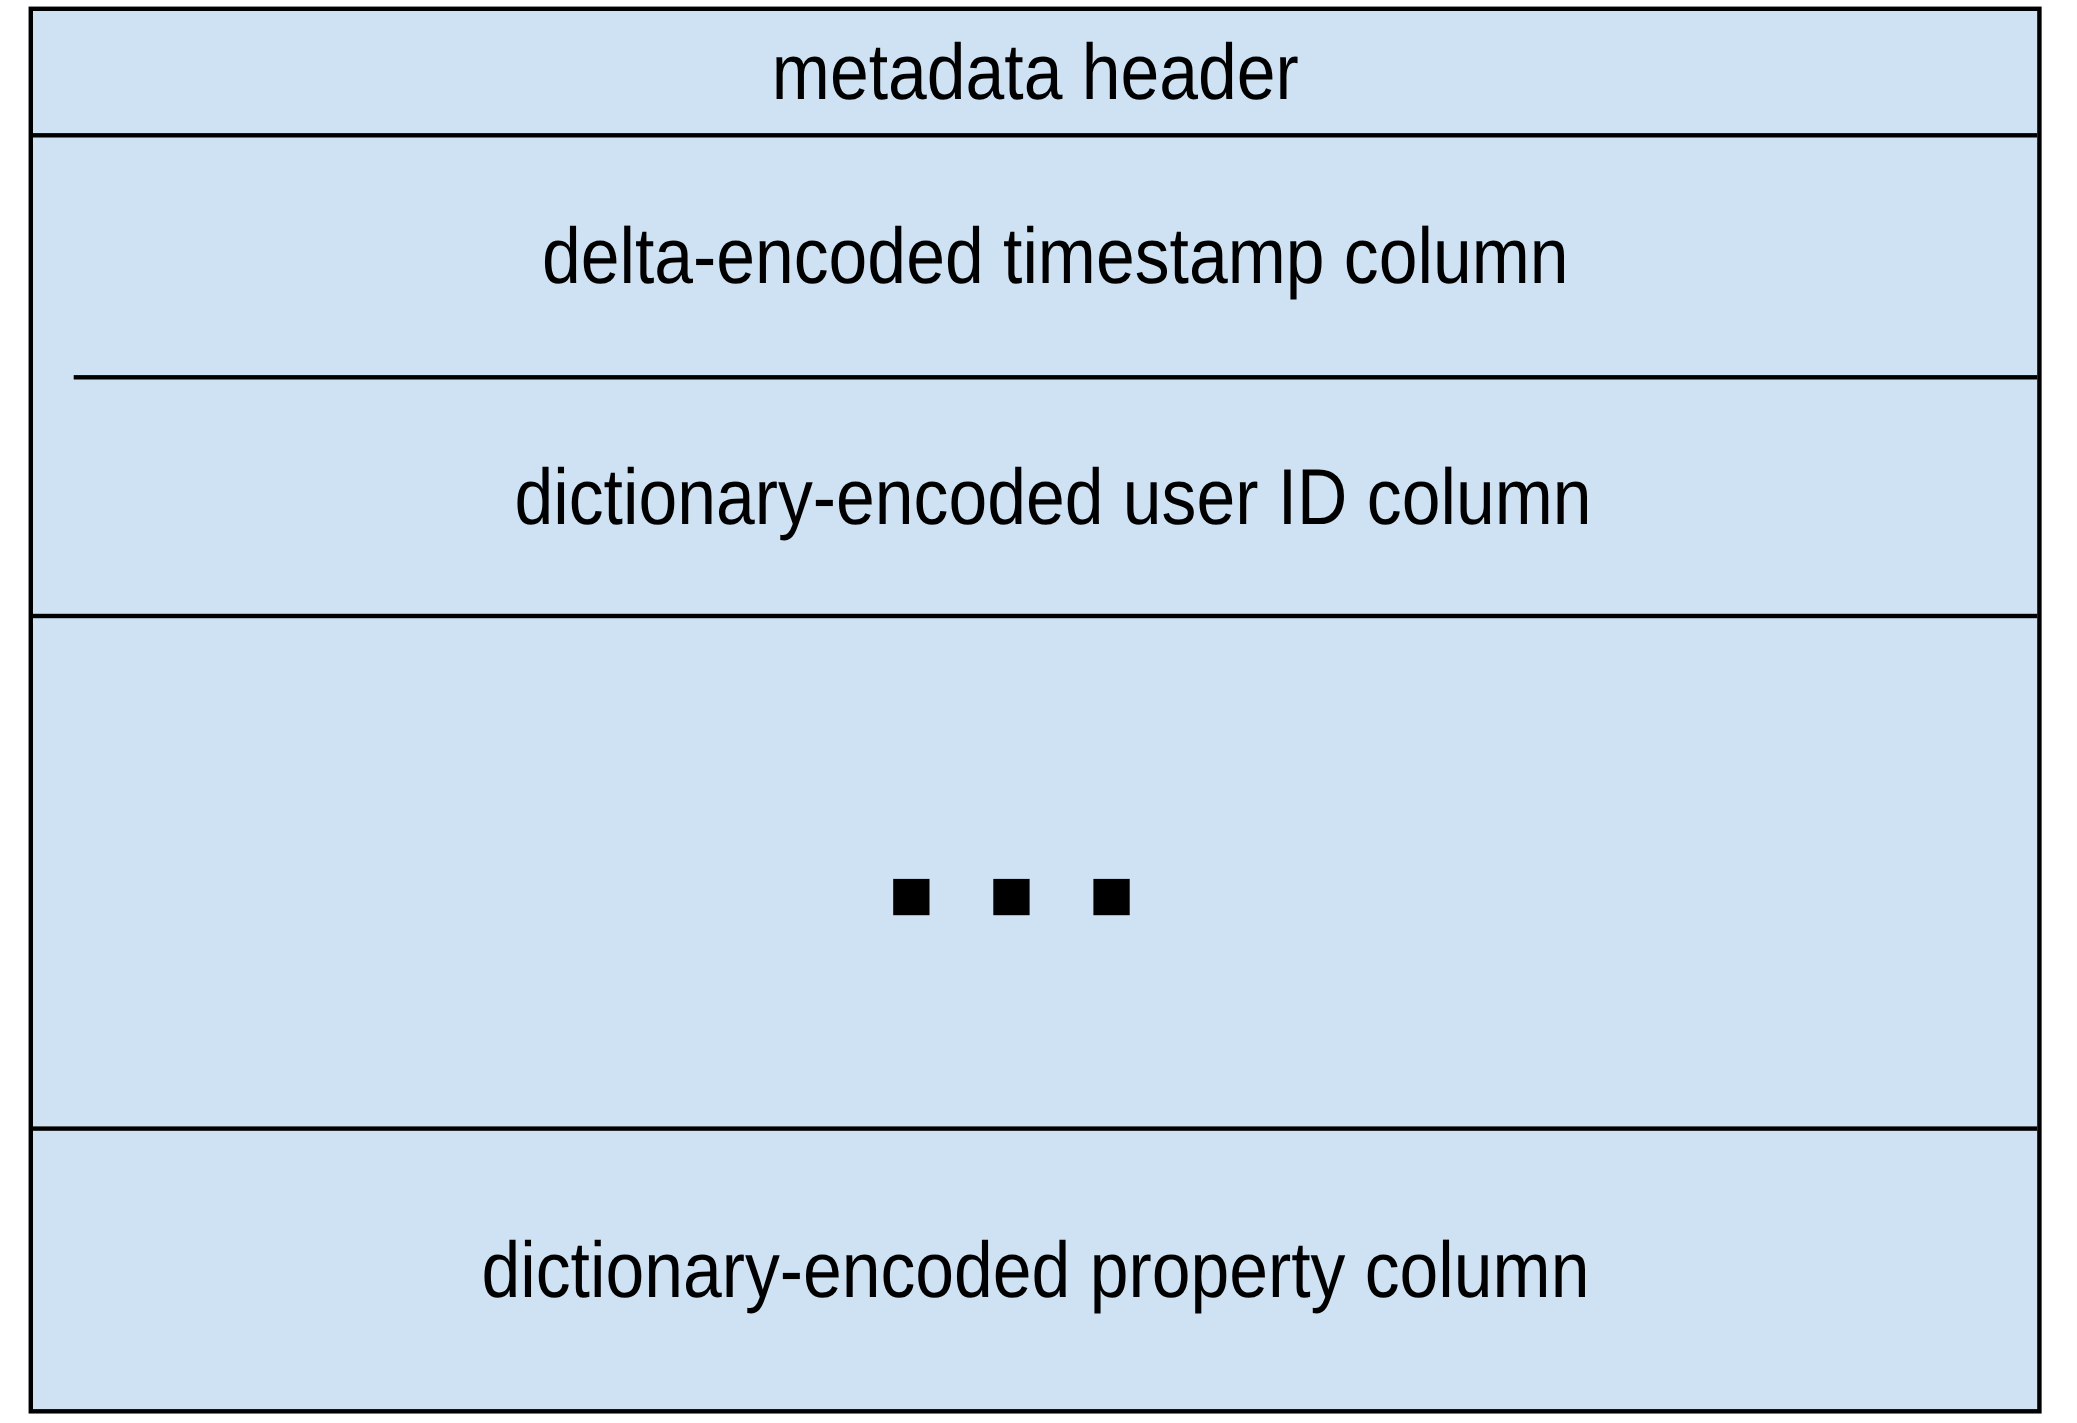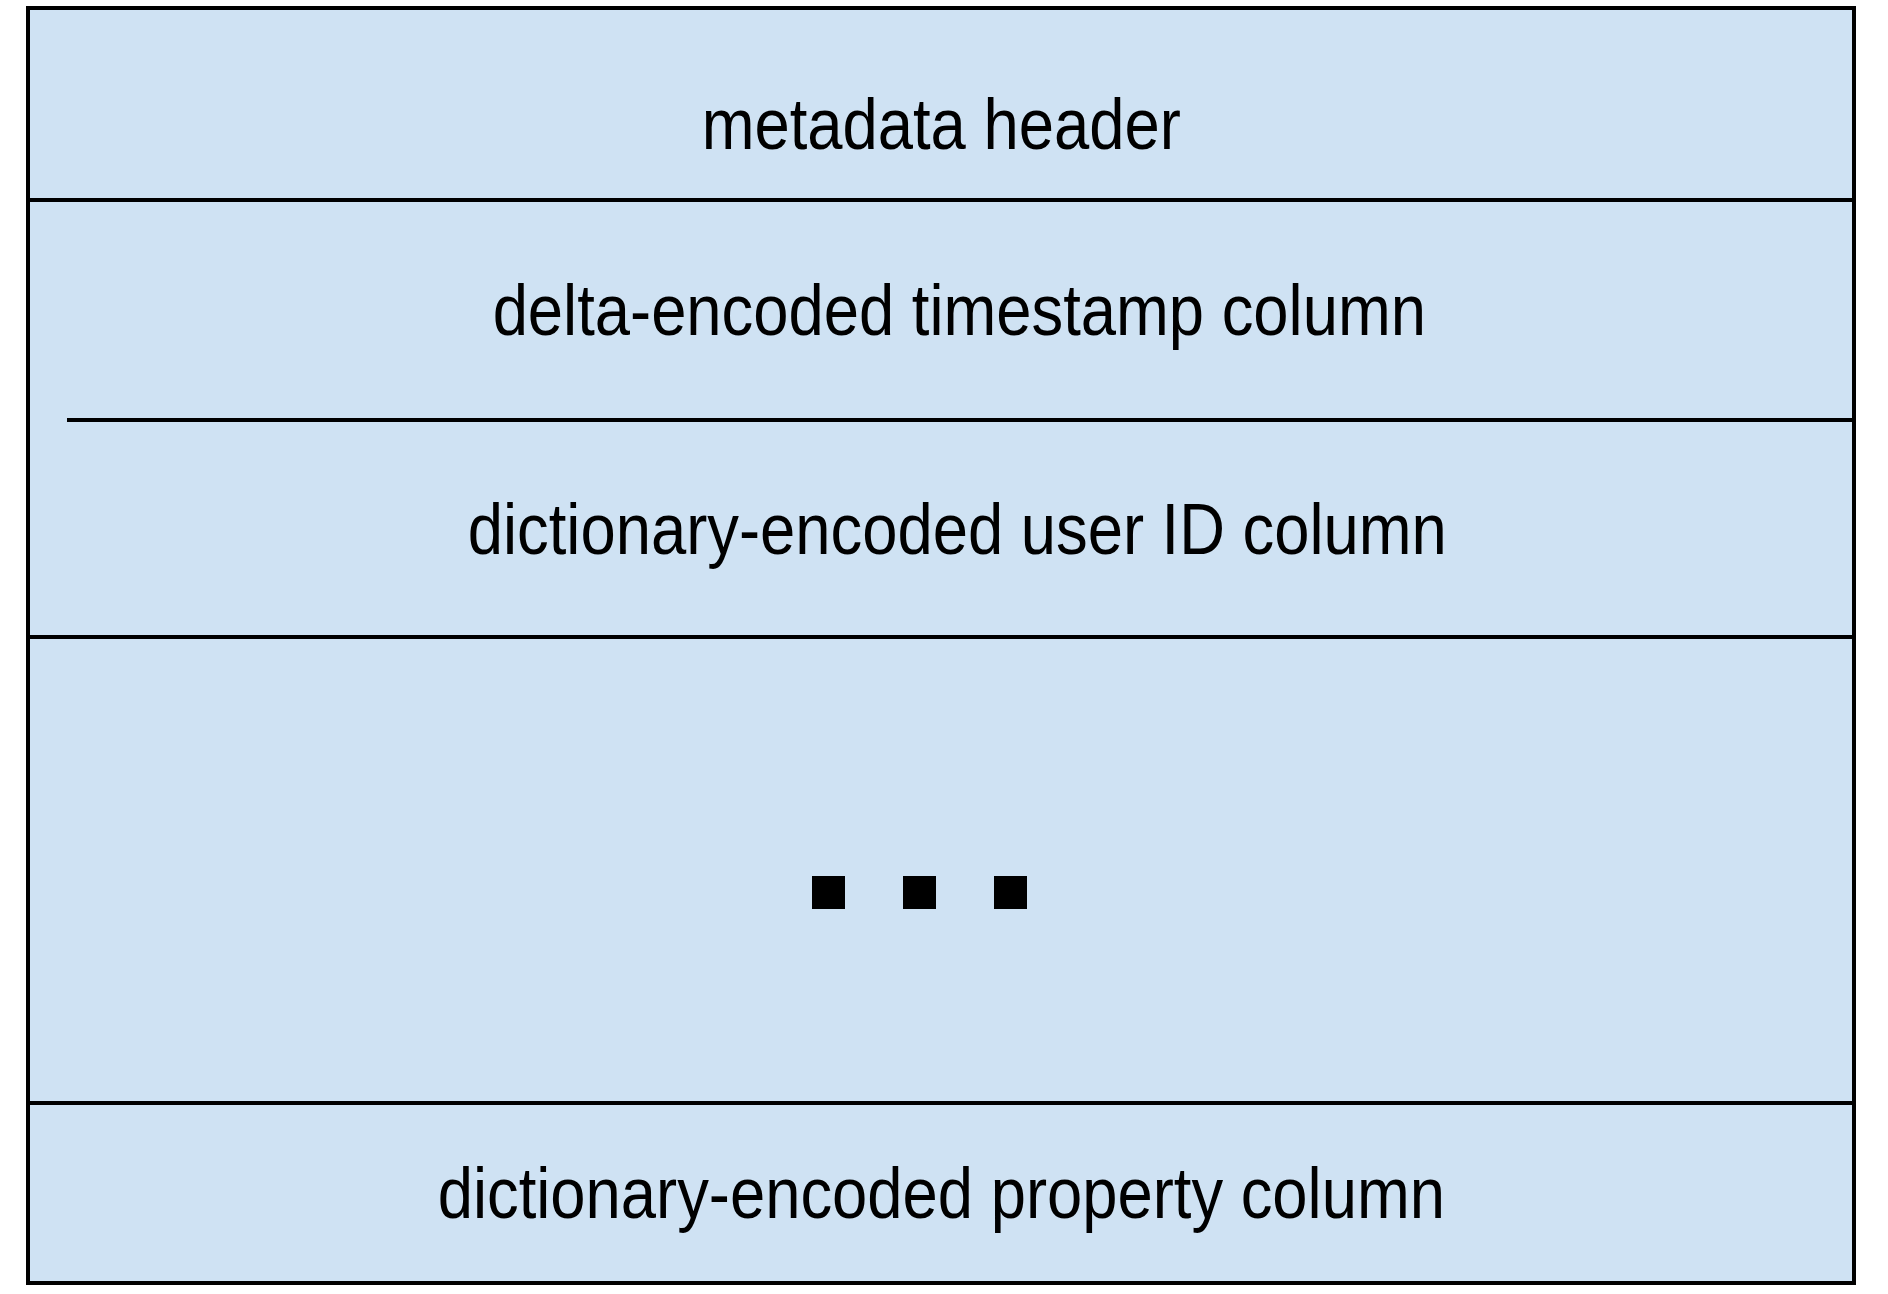--- a/index.html
+++ b/index.html
@@ -26,21 +26,21 @@
 
   .layer {
     box-sizing: border-box;
     border-bottom: 4px solid #000000;
     display: flex;
     align-items: center;
     justify-content: center;
   }
   .layer:last-child { border-bottom: none; }
 
-  .layer-1 { height: 152px; margin-top: 40px; }
+  .layer-1 { height: 115px; }
   .layer-2 { height: 220px; margin-left: 37px; }
   .layer-3 { height: 217px; padding-left: 32px; }
   .layer-4 { height: 466px; }
   .layer-5 { flex: 1; }
 
   .layer-label {
     display: inline-block;
     font-size: 72px;
     line-height: 1;
     color: #000000;

